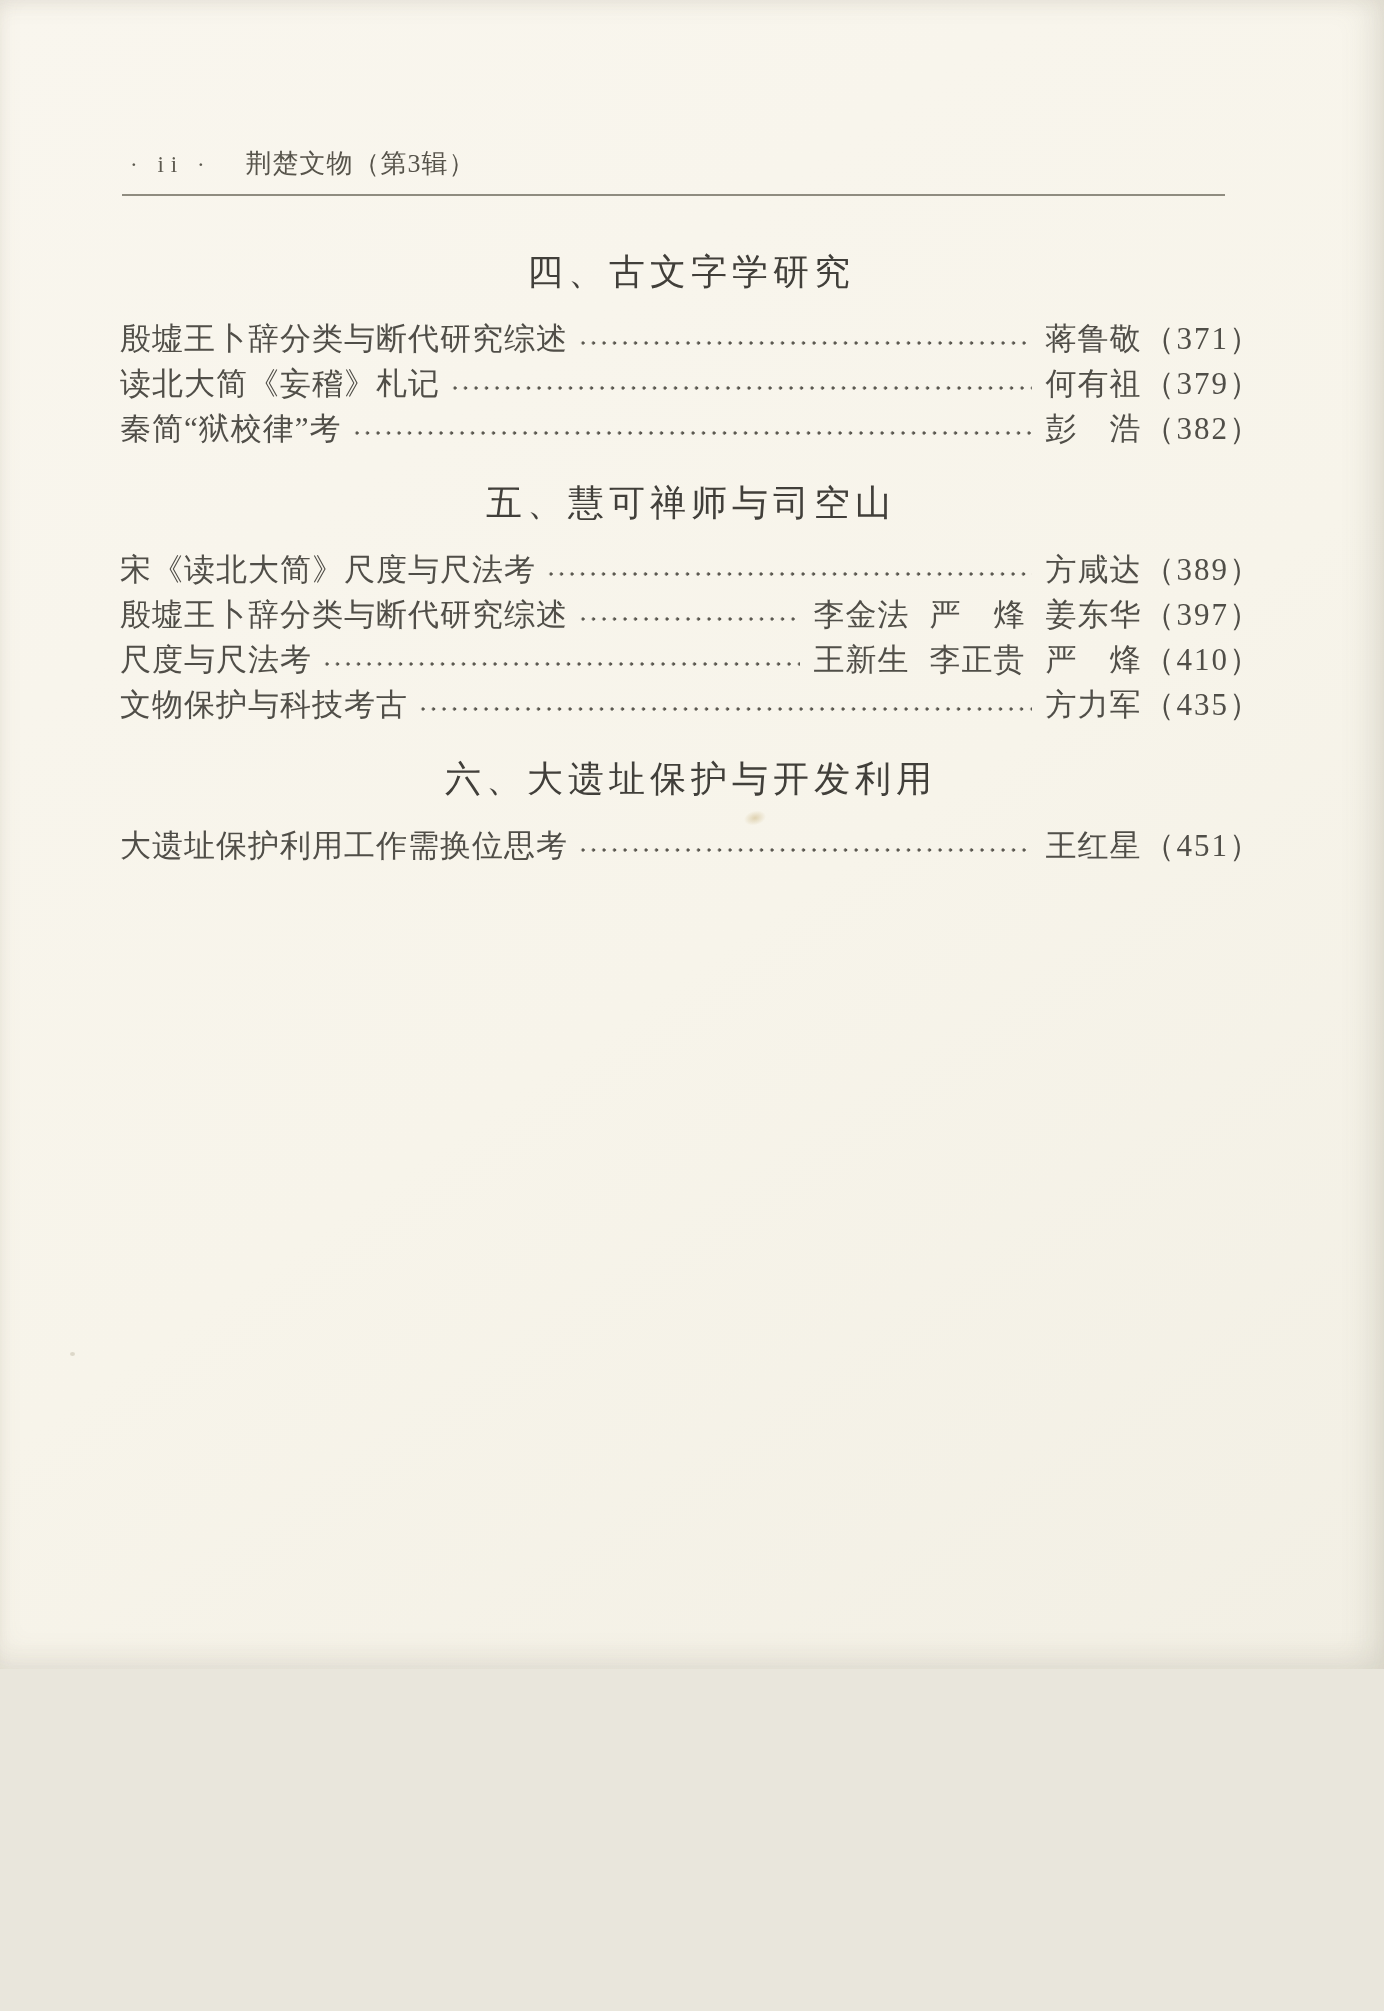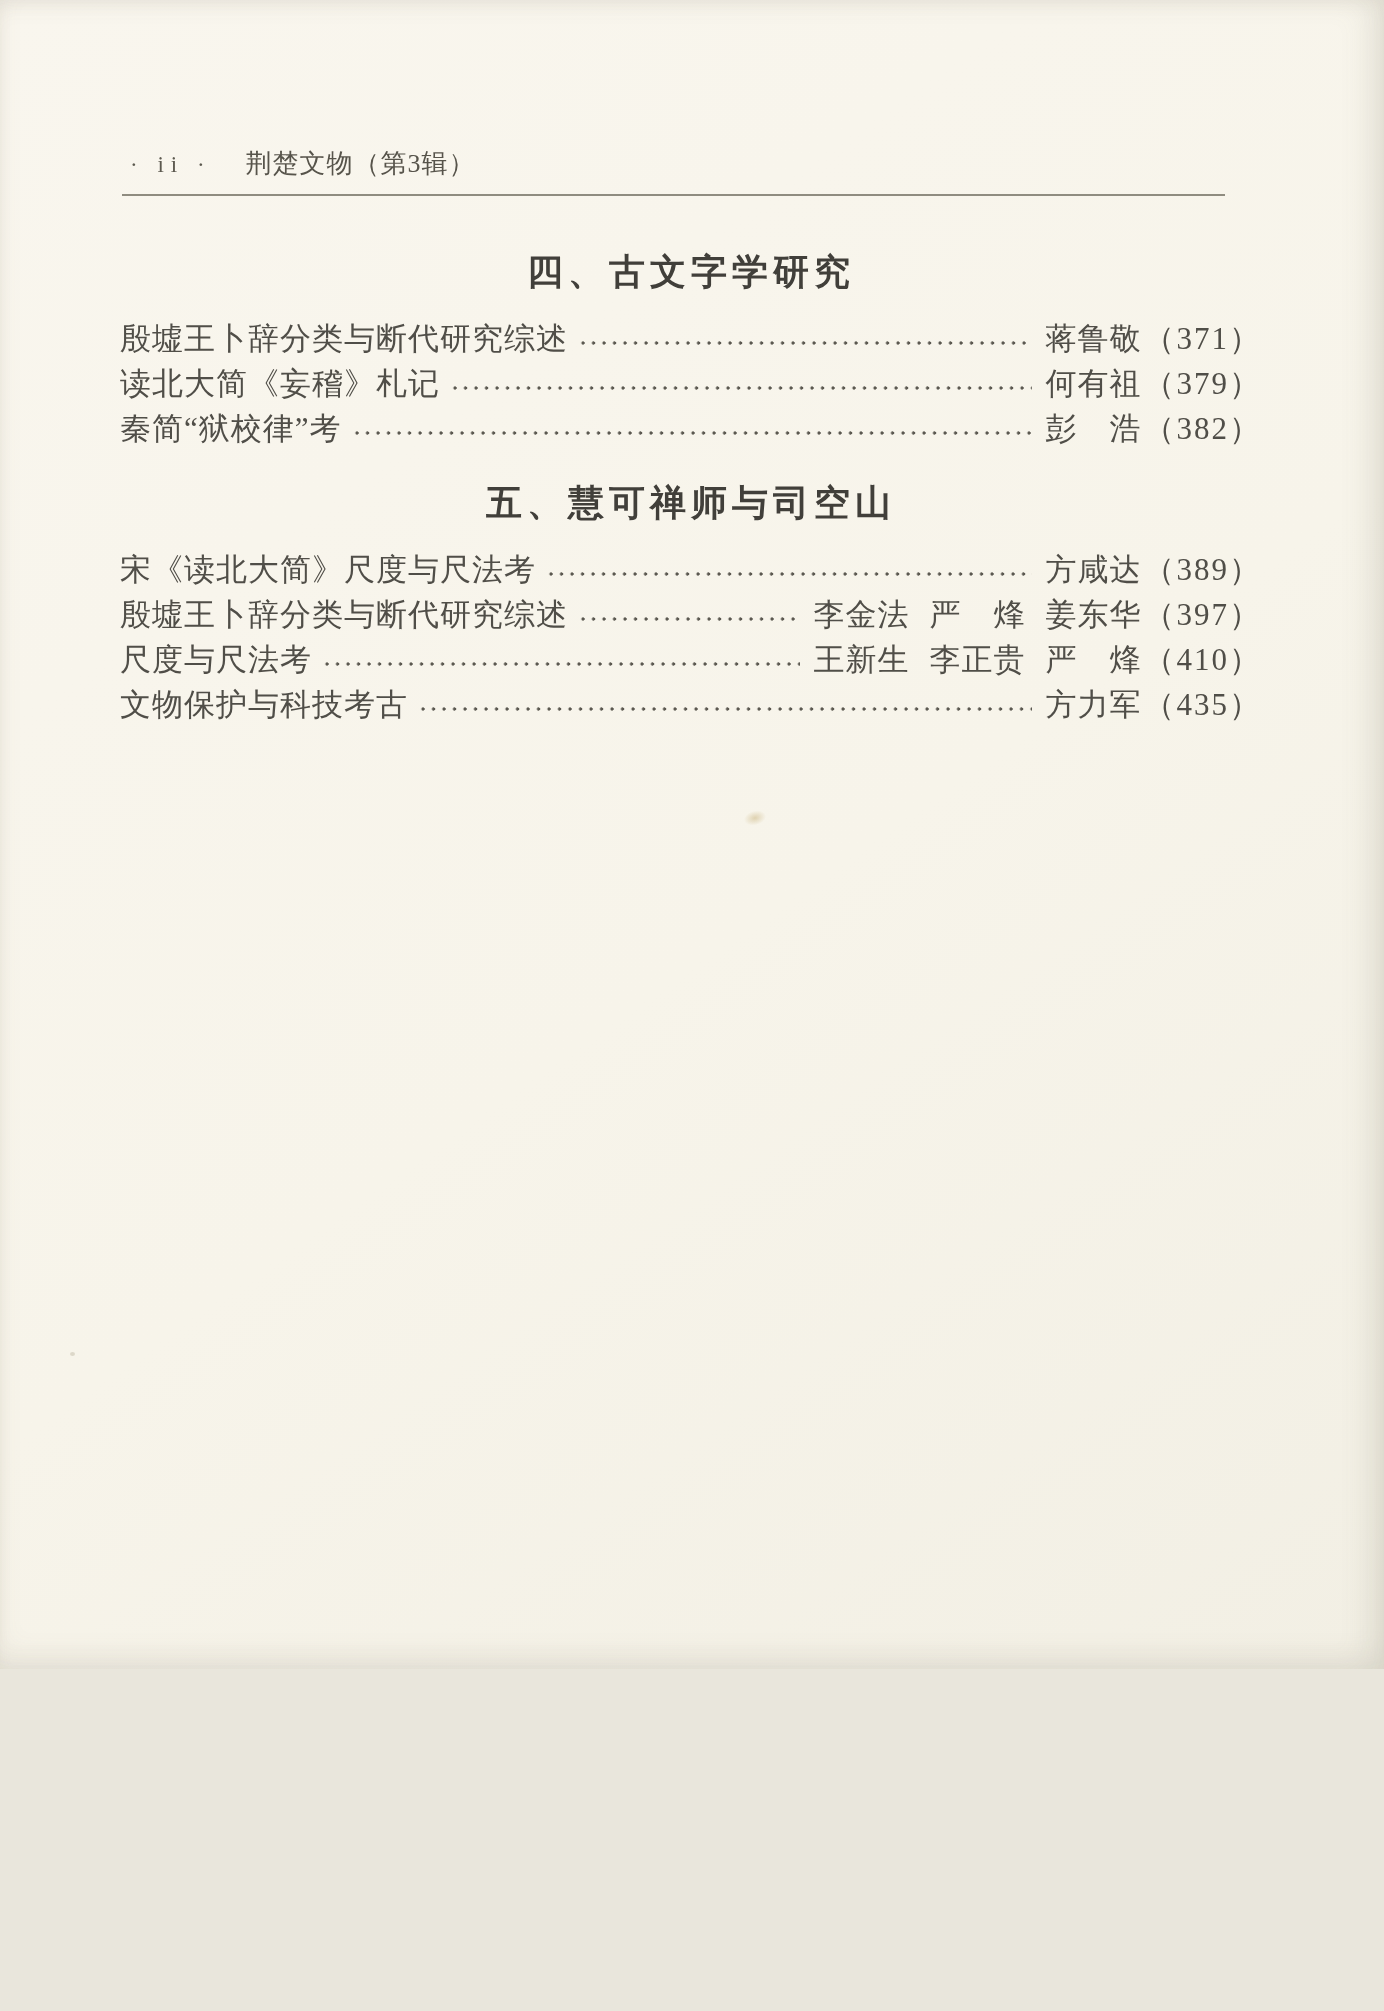--- a/index.html
+++ b/index.html
@@ -16,21 +16,21 @@
   .content{padding:146px 122px 0 120px;}
   .running-header{
     display:flex;align-items:baseline;gap:34px;
     padding-left:10px;
     font-size:26px;color:#57544b;letter-spacing:1px;
   }
   .folio{font-size:23px;letter-spacing:7px;color:#5c594f;}
   .rule{height:0;border-bottom:2px solid #8f8c80;margin:13px 37px 0 2px;}
   .section-heading{
     font-family:"Liberation Sans","DejaVu Sans",sans-serif;
-    font-size:36px;font-weight:700;letter-spacing:5px;
+    font-size:36px;font-weight:400;letter-spacing:5px;
     color:#413f3a;text-align:center;
     margin:30px 0 22px 0;line-height:44px;
   }
   .toc-section:first-child .section-heading{margin-top:54px;}
   .toc-row{display:flex;align-items:center;height:45px;font-size:31px;}
   .entry-title{white-space:nowrap;letter-spacing:1px;}
   .dots{
     flex:1 1 auto;min-width:26px;height:10px;
     margin:8px 14px 0 10px;
     background-image:radial-gradient(circle at 5px 5px, #5b5850 1.4px, rgba(91,88,80,0) 1.9px);
@@ -121,19 +121,30 @@
           </div>
           <div class="toc-row">
             <span class="entry-title">文物保护与科技考古</span>
             <span class="dots"></span>
             <span class="authors">
               <span class="author">方力军</span>
             </span>
             <span class="page-no">（435）</span>
           </div>
         </section>
+        <section class="toc-section">
+          <h2 class="section-heading">六、大遗址保护与开发利用</h2>
+          <div class="toc-row">
+            <span class="entry-title">大遗址保护利用工作需换位思考</span>
+            <span class="dots"></span>
+            <span class="authors">
+              <span class="author">王红星</span>
+            </span>
+            <span class="page-no">（451）</span>
+          </div>
+        </section>
       </main>
 
   </div>
 
   <div class="smudge"></div>
   <div class="speck"></div>
 </div>
 
 </body></html>

